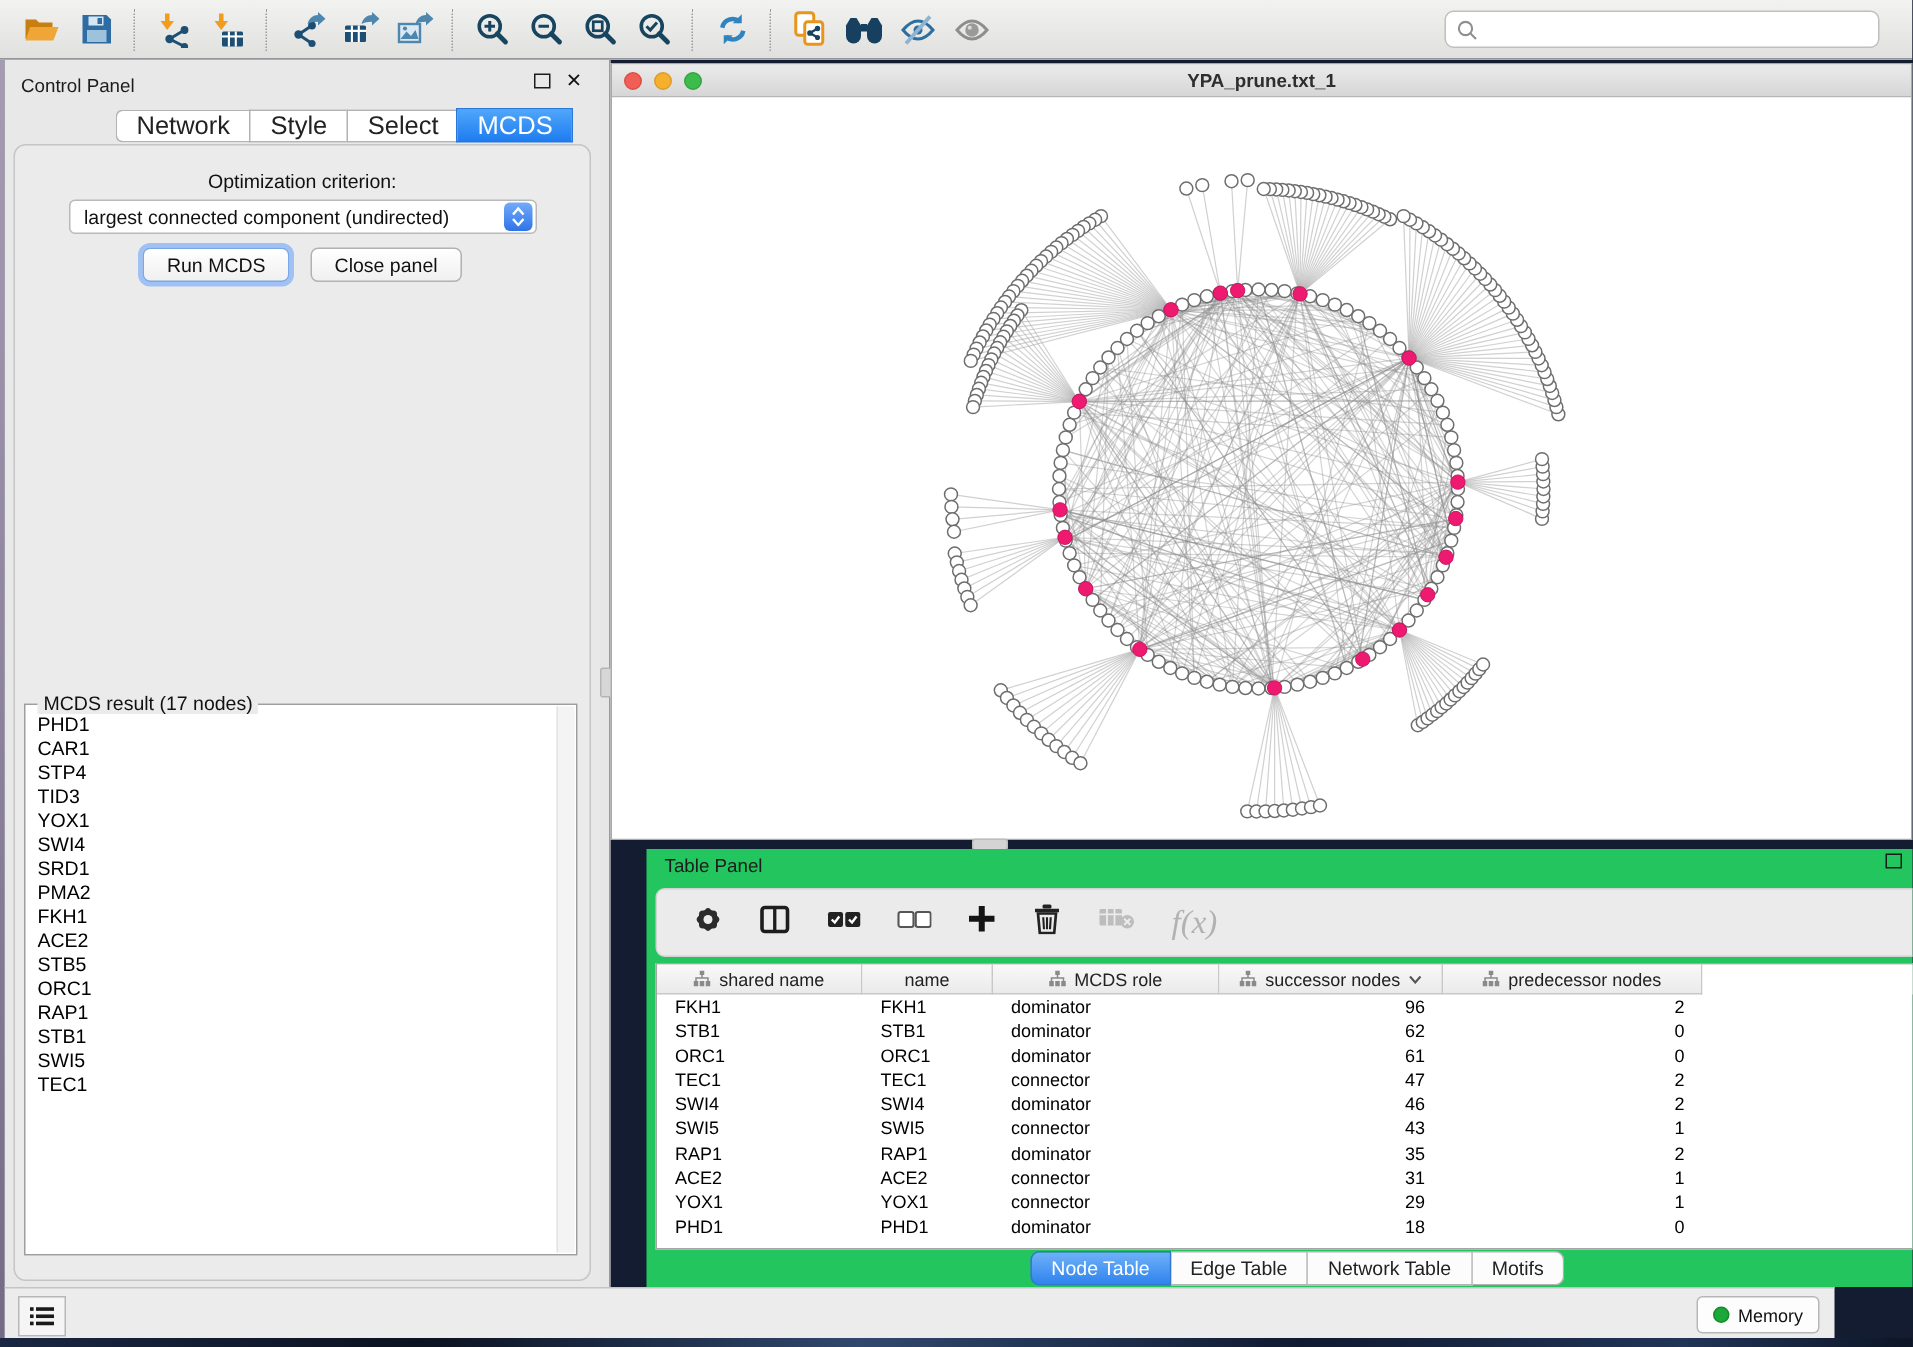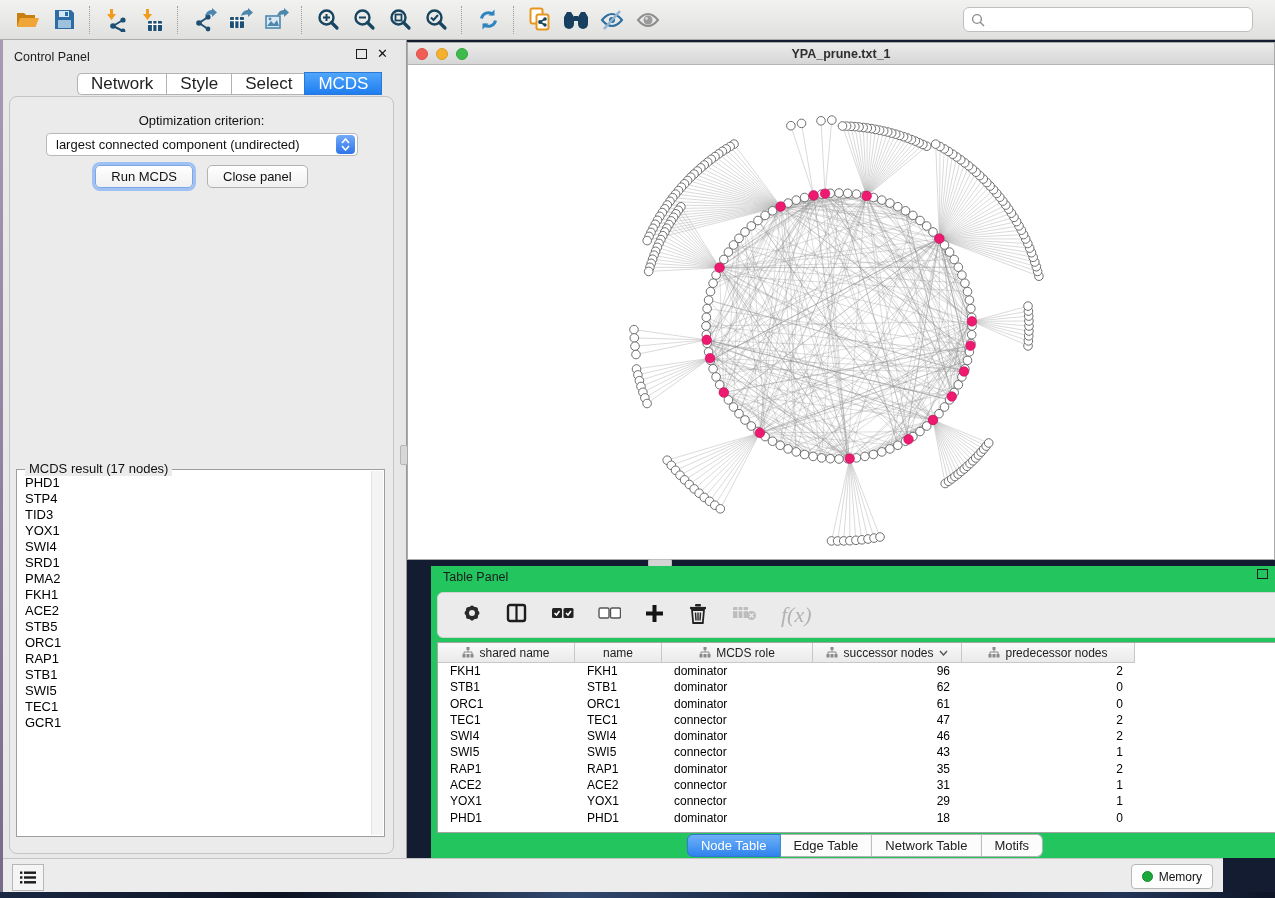--- a/index.html
+++ b/index.html
@@ -303,35 +303,35 @@
         <svg width="9" height="6" viewBox="0 0 9 6">
             <path d="M1 1l3.5 4L8 1" fill="none" stroke="#fff" stroke-width="1.6"></path>
           </svg>
       </span>
     </div>
     <div class="abs result-group">
       <span class="legend">MCDS result (17 nodes)</span>
       <div class="listbox">
         <div class="items" id="mcds-list">
             <div class="list-item">PHD1</div>
+            <div class="list-item">CAR1</div>
             <div class="list-item">STP4</div>
             <div class="list-item">TID3</div>
             <div class="list-item">YOX1</div>
             <div class="list-item">SWI4</div>
             <div class="list-item">SRD1</div>
             <div class="list-item">PMA2</div>
             <div class="list-item">FKH1</div>
             <div class="list-item">ACE2</div>
             <div class="list-item">STB5</div>
             <div class="list-item">ORC1</div>
             <div class="list-item">RAP1</div>
             <div class="list-item">STB1</div>
             <div class="list-item">SWI5</div>
             <div class="list-item">TEC1</div>
-            <div class="list-item">GCR1</div>
           </div>
         <div class="list-track"></div>
       </div>
     </div>
   </div>
 </div>
 
 <div class="abs vdiv">
   <span class="line"></span>
   <span class="grab"></span>

